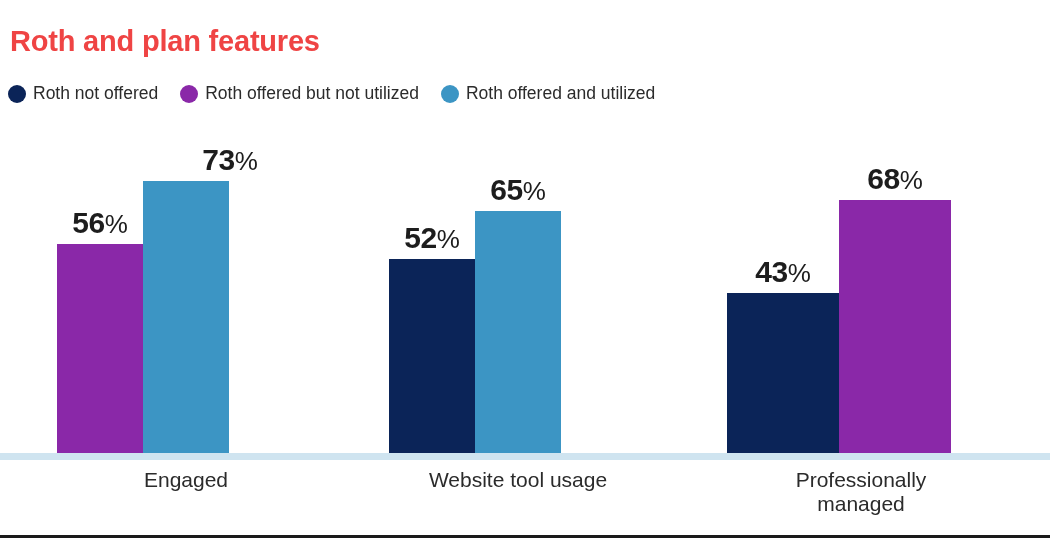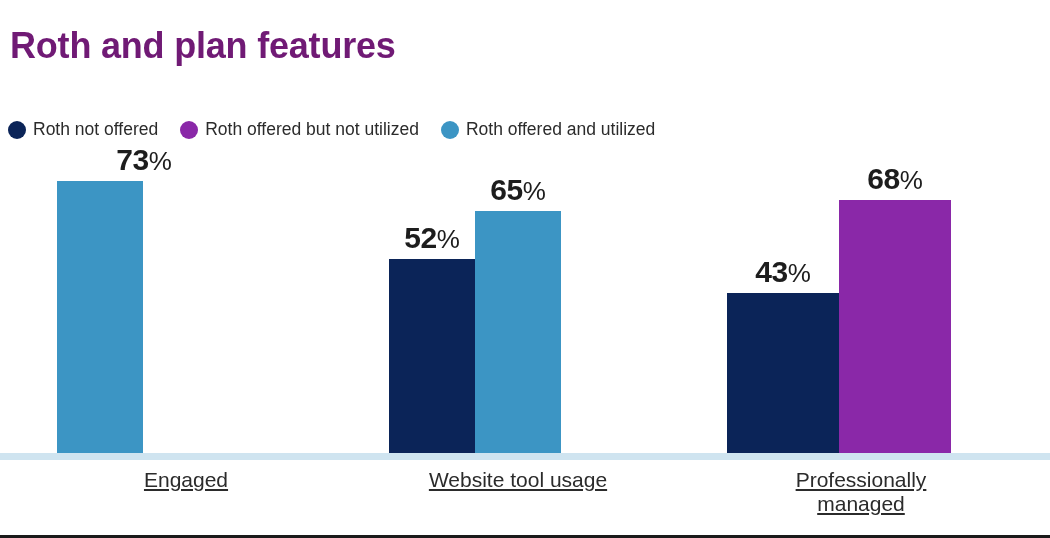--- a/index.html
+++ b/index.html
@@ -22,43 +22,42 @@
     box-sizing: border-box;
     border-bottom: 3px solid #1a1a1a;
     overflow: hidden;
   }
 
   
   #chart-title {
     position: absolute;
     left: 10px;
     top: 25px;
-    font-size: 36px;
+    font-size: 29px;
     font-weight: bold;
-    color: #701a75;
+    color: #ef4444;
     letter-spacing: -0.2px;
     white-space: nowrap;
   }
 
   
   #legend {
     position: absolute;
     left: 8px;
     top: 85px;
     display: flex;
     flex-direction: row;
     align-items: center;
     gap: 22px;
   }
   .legend-item {
     display: flex;
     flex-direction: row;
     align-items: center;
     gap: 7px;
-    margin-top: 36px;
   }
   .legend-swatch {
     width: 18px;
     height: 18px;
     border-radius: 50%;
     flex: 0 0 auto;
   }
   .legend-label {
     font-size: 17.5px;
     color: #2b2b2b;
@@ -134,21 +133,20 @@
     top: 468px;
     width: 1050px;
     height: 64px;
   }
   .x-label {
     position: absolute;
     text-align: center;
     font-size: 21px;
     color: #2b2b2b;
     line-height: 1.15;
-    text-decoration: underline;
   }
   #x-label-0 { left: 56px;  width: 260px; }
   #x-label-1 { left: 388px; width: 260px; }
   #x-label-2 { left: 745px; width: 232px; }
 </style>
 </head>
 <body>
 
 <div id="chart-card">
 
@@ -166,20 +164,26 @@
     <div class="legend-item">
       <span class="legend-swatch" style="background: rgb(60, 149, 196);"></span>
       <span class="legend-label">Roth offered and utilized</span>
     </div>
   </div>
 
   <div id="plot-area">
 
     <div class="bar-group" id="group-0">
       <div class="bar-wrap">
+        <div class="bar-value" style="bottom: 215px;">
+          <span>56</span><span class="pct">%</span>
+        </div>
+        <div class="bar-rect" style="height: 209px; background: rgb(138, 40, 168);"></div>
+      </div>
+      <div class="bar-wrap">
         <div class="bar-value" style="bottom: 278px; margin-left: 44px;">
           <span>73</span><span class="pct">%</span>
         </div>
         <div class="bar-rect" style="height: 272px; background: rgb(60, 149, 196);"></div>
       </div>
     </div>
 
     <div class="bar-group" id="group-1">
       <div class="bar-wrap">
         <div class="bar-value" style="bottom: 200px;">

